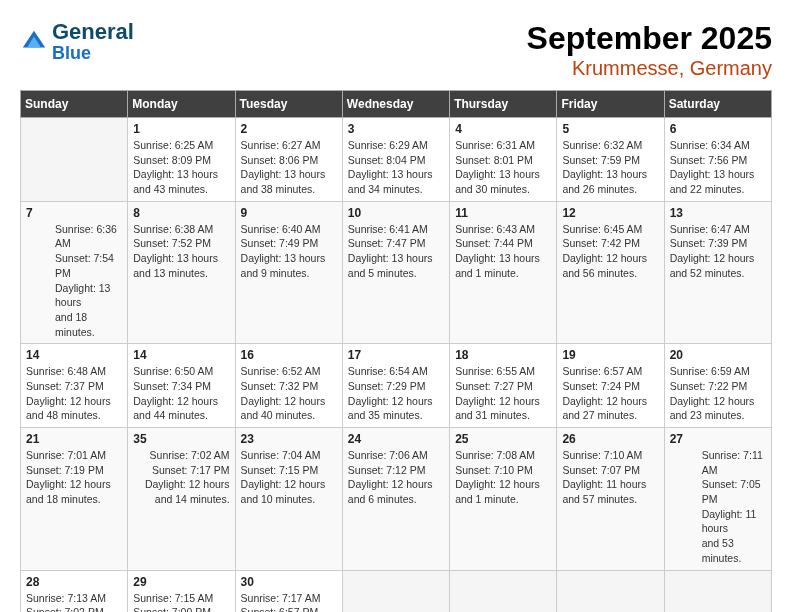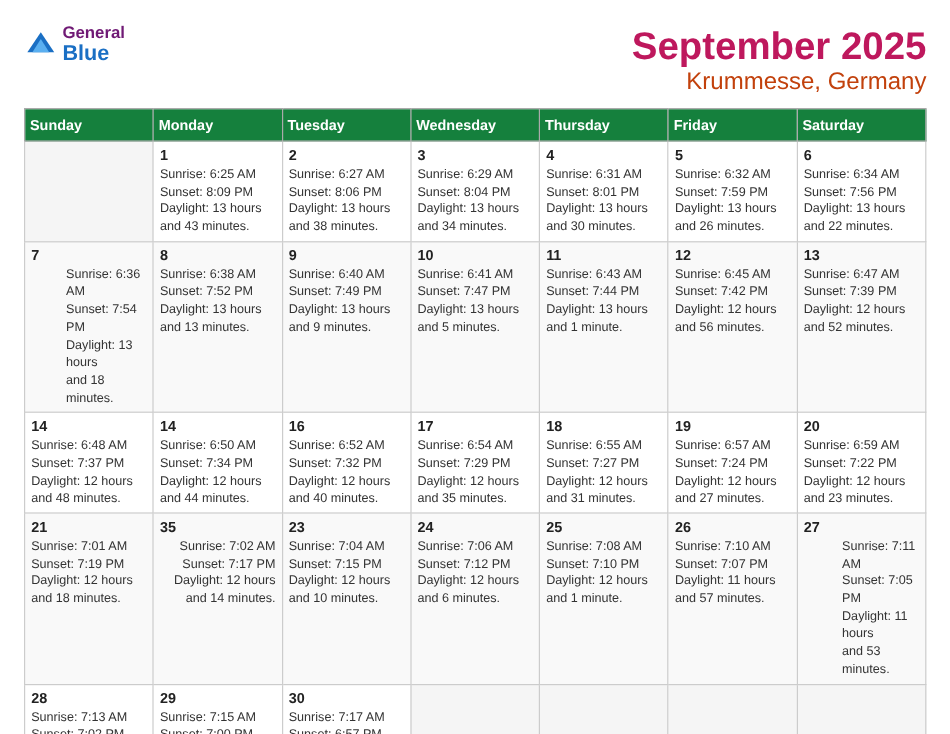--- a/index.html
+++ b/index.html
@@ -19,53 +19,53 @@
     .logo {
       display: flex;
       align-items: center;
     }
     .logo-text {
       display: flex;
       flex-direction: column;
       line-height: 1.1;
     }
     .logo-general {
-      font-size: 14px;
-      font-weight: bold;
-      color: #701a75;
+      font-size: 22px;
+      font-weight: bold;
+      color: #0c4a6e;
     }
     .logo-blue {
       font-size: 18px;
       font-weight: bold;
       color: #1a6fc4;
     }
     .logo-icon {
       width: 28px;
       height: 28px;
       margin-right: 4px;
     }
     .title-block {
       text-align: right;
     }
     .month-title {
       font-size: 32px;
       font-weight: bold;
-      color: #be185d;
+      color: #000000;
     }
     .location {
       font-size: 20px;
       color: #c2410c;
     }
     .calendar {
       width: 100%;
       border-collapse: collapse;
       font-size: 11px;
     }
     .calendar th {
-      background: #15803d;
+      background: #404040;
       color: white;
       padding: 6px 4px;
       text-align: left;
       font-size: 12px;
       font-weight: bold;
       border: 1px solid #aaa;
     }
     .calendar td {
       border: 1px solid #ccc;
       padding: 4px 5px;

